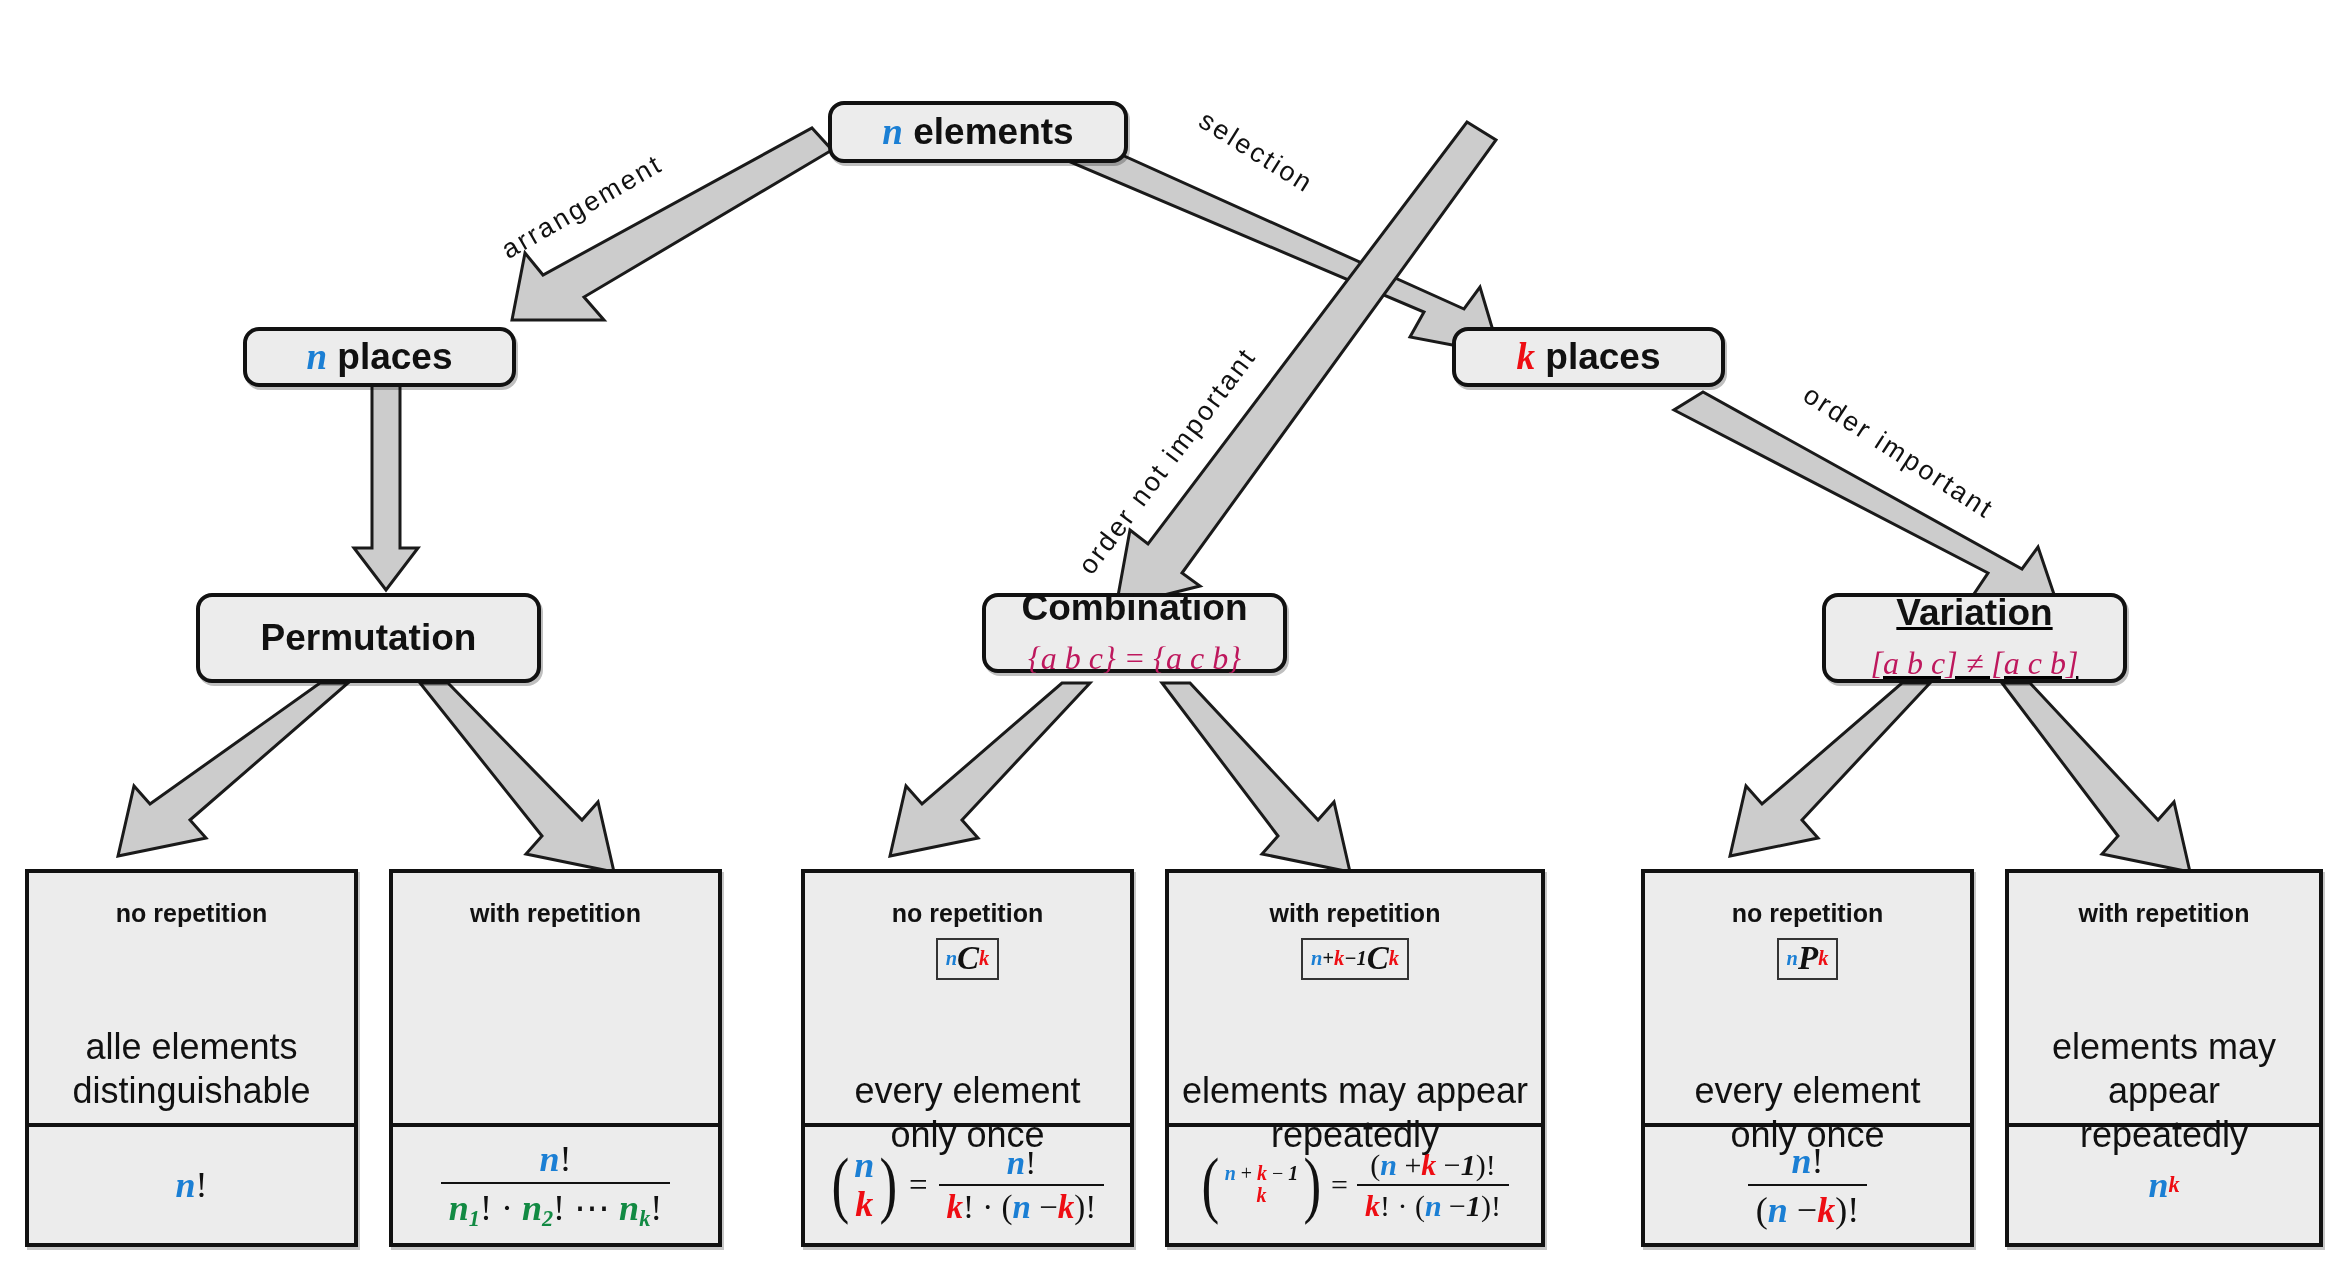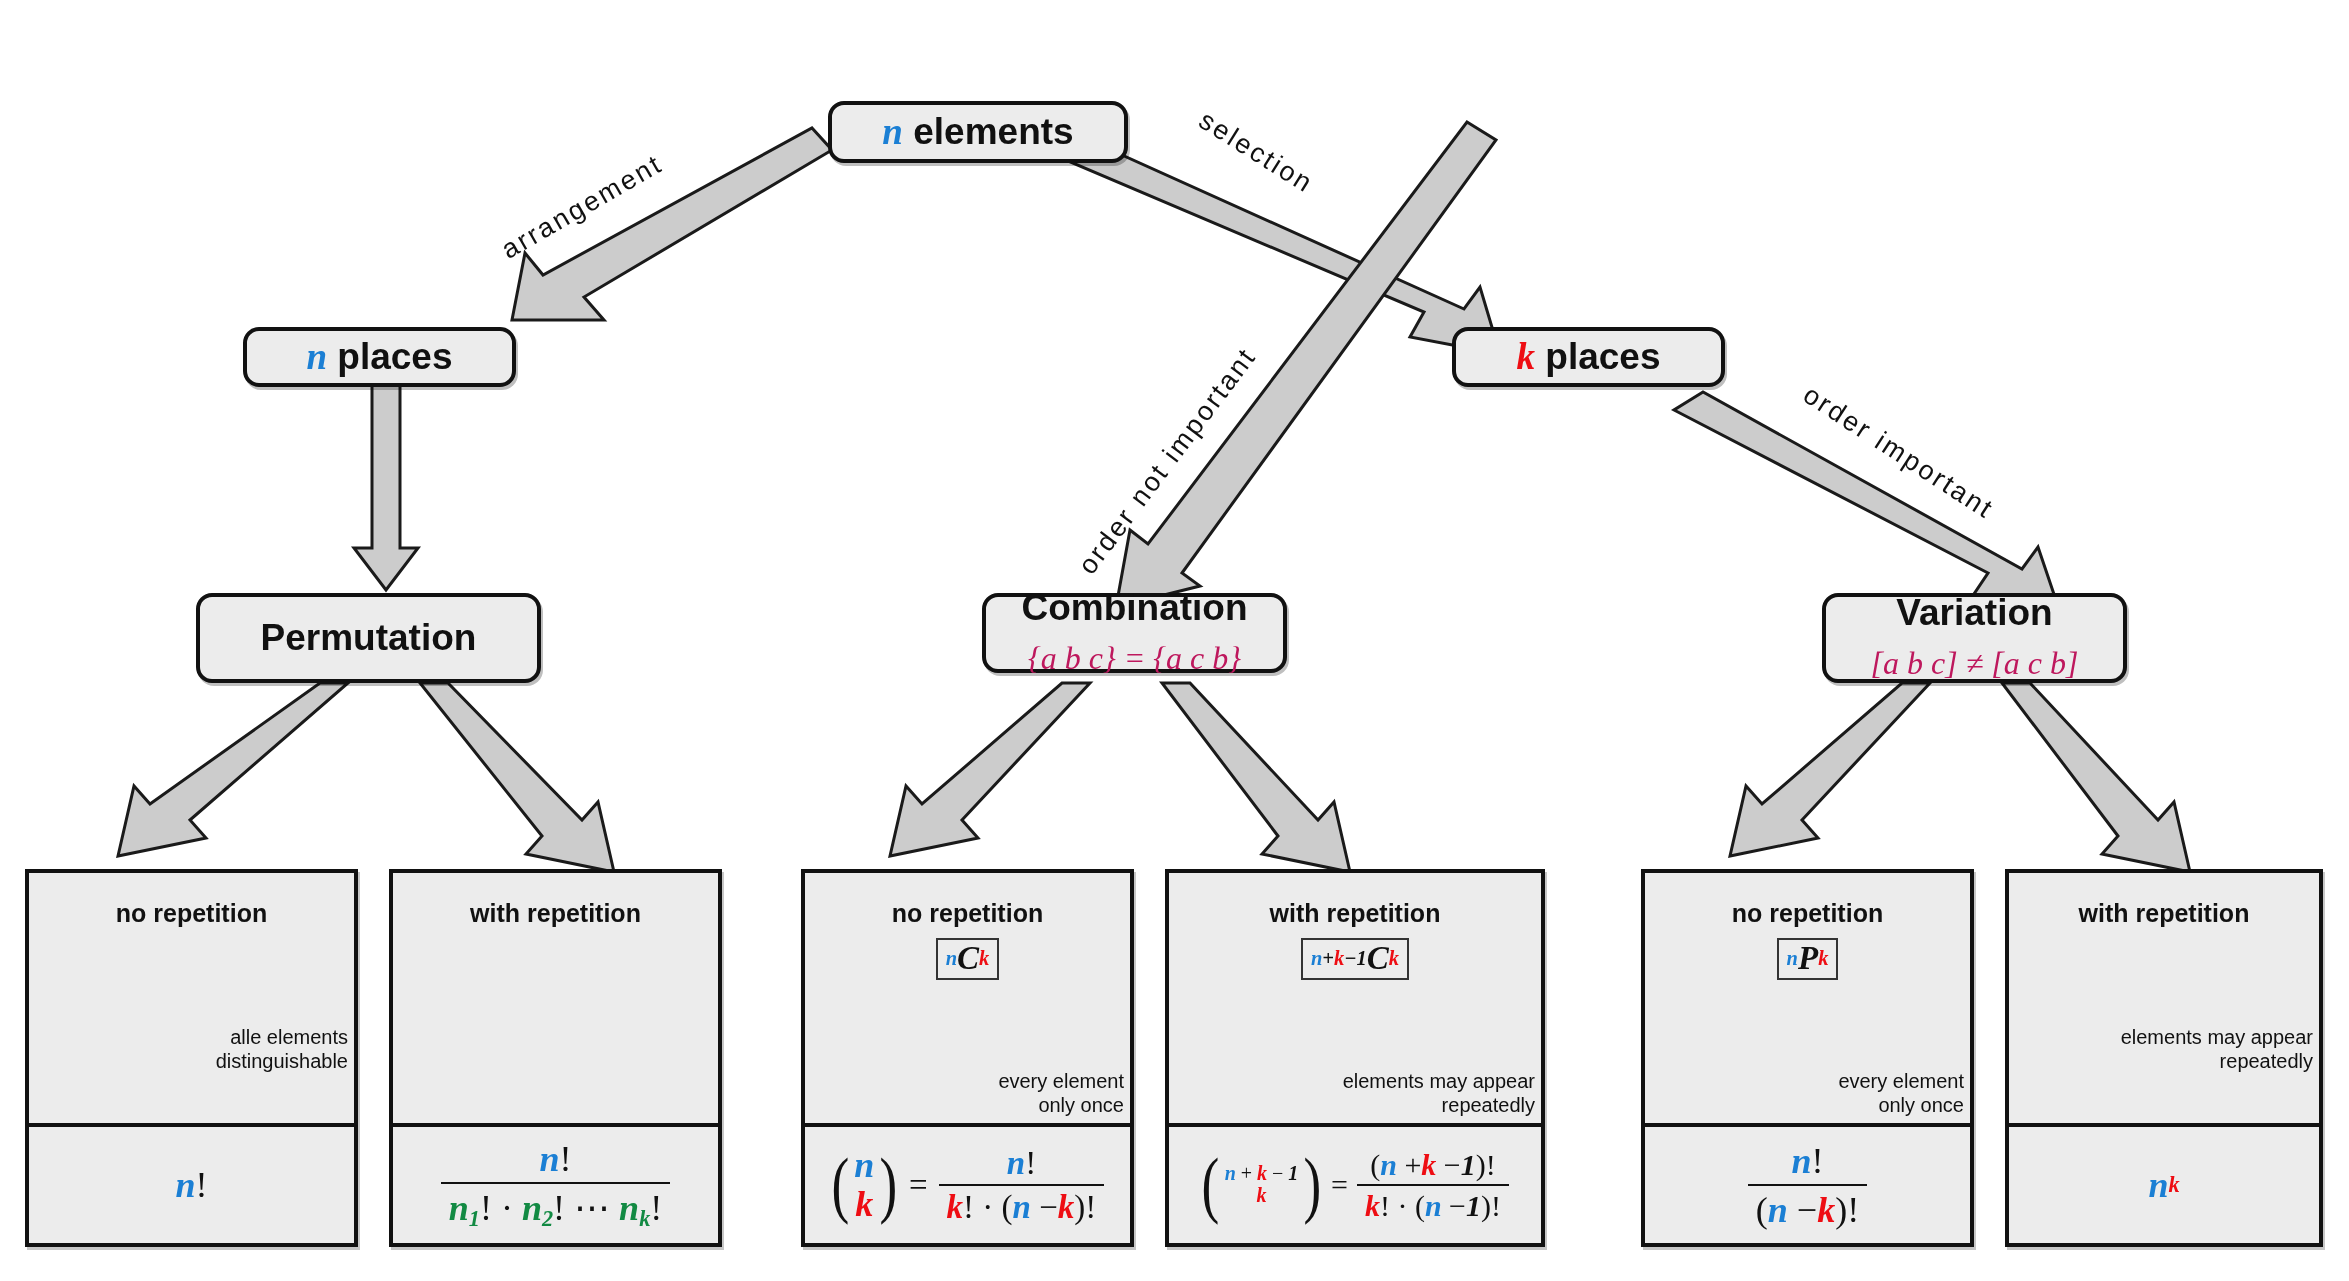--- a/index.html
+++ b/index.html
@@ -82,24 +82,24 @@
     justify-content: center;
     box-sizing: border-box;
   }
   .leaf .head {
     font-size: 25px;
     font-weight: bold;
     color: #111111;
     white-space: nowrap;
   }
   .leaf .desc {
-    font-size: 20px;
+    font-size: 36px;
     color: #111111;
     line-height: 1.22;
-    text-align: right;
+    text-align: center;
     position: absolute;
     left: 0; right: 0;
     top: 152px;
     padding: 0 6px;
   }
   .leaf .desc.low {
     top: 160px;
   }
   .notation {
     display: inline-block;
@@ -274,21 +274,21 @@
 
   <div class="node" style="left:196px; top:593px; width:345px; height:90px;">
     <div class="title">Permutation</div>
   </div>
 
   <div class="node" style="left:982px; top:593px; width:305px; height:80px;">
     <div class="title">Combination</div>
     <div class="subtitle">{a b c} = {a c b}</div>
   </div>
 
-  <div class="node" style="left:1822px; top:593px; width:305px; height:90px;">
+  <div class="node" style="left:1822px; top:593px; width:305px; height:90px;text-decoration:underline;">
     <div class="title">Variation</div>
     <div class="subtitle">[a b c] ≠ [a c b]</div>
   </div>
 
   <div class="leaf" style="left:25px; top:869px; width:333px; height:378px;">
     <div class="upper">
       <div class="head">no repetition</div>
       <div class="desc">
         <span>alle elements</span><br>
         <span>distinguishable</span>

